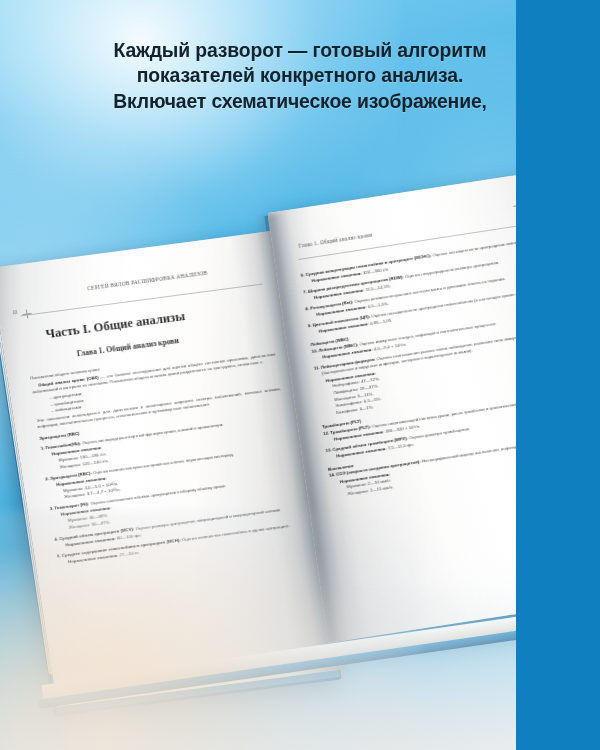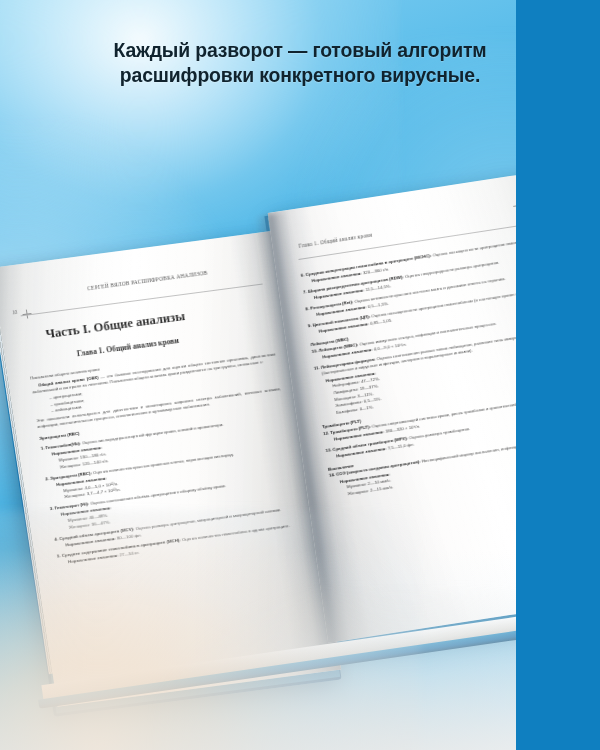--- a/index.html
+++ b/index.html
@@ -422,21 +422,22 @@
 
 <div id="stage">
 
   <div class="bg-base"></div>
   <div class="bg-glow-top"></div>
   <div class="bg-glow-left"></div>
   <div class="bg-glow-right"></div>
 
   <div class="headline">
     <span class="headline-line">Каждый разворот — готовый алгоритм</span>
-    <span class="headline-line">расшифровки конкретного вирусные.</span>
+    <span class="headline-line">показателей конкретного анализа.</span>
+    <span class="headline-line">Включает схематическое изображение,</span>
   </div>
 
   <div id="book">
 
     <div class="cover cover-left">
       <div class="cover-inner-left"></div>
     </div>
     <div class="cover cover-right">
       <div class="cover-inner-right"></div>
     </div>

